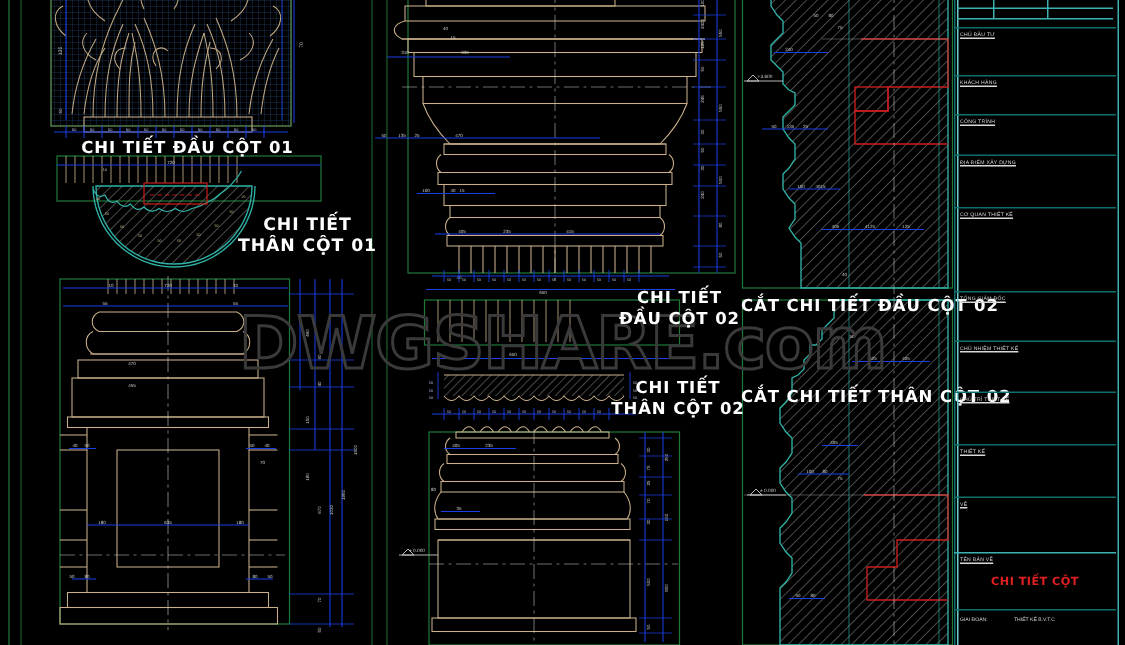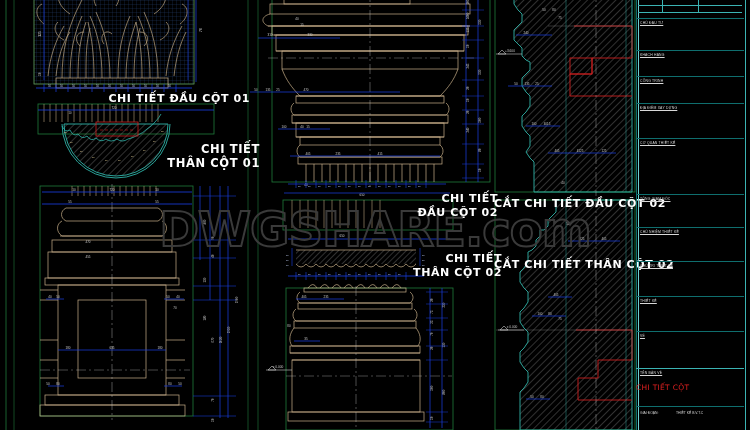--- a/index.html
+++ b/index.html
@@ -14,38 +14,38 @@
     display:flex;align-items:center;justify-content:center;
     font-family:"DejaVu Sans",sans-serif;font-weight:bold;font-size:48px;
     letter-spacing:-1px;color:transparent;
     -webkit-text-stroke:2px #3a3a3a;
     text-shadow:none;pointer-events:none;user-select:none;
   }
   
   .dlabel{
     position:absolute;color:#fff;font-family:"DejaVu Sans",sans-serif;
     font-weight:bold;font-size:11px;letter-spacing:.6px;white-space:pre;
-    text-align:right;line-height:14px;
+    text-align:center;line-height:14px;
   }
   
   #titleblock{position:absolute;left:636px;top:0;width:108px;height:430px;}
   .tbcell{position:absolute;left:0;width:108px;box-sizing:border-box;
           border-top:1px solid #0f6e6e;}
   .tbcell .cap{
     position:absolute;left:4px;top:2px;color:#d8d8d8;font-size:3.4px;
     font-family:"Liberation Sans",sans-serif;letter-spacing:.2px;
     text-decoration:underline;white-space:nowrap;
   }
   .tbouter{position:absolute;left:0;top:0;width:108px;height:430px;
            border-left:1px solid #0f6e6e;border-right:1px solid #3bb3b3;}
   .tbouter2{position:absolute;left:2px;top:0;width:104px;height:430px;
             border-left:1px solid #6fd0d0;}
   #drawing-name{
-    position:absolute;left:0;width:108px;text-align:left;
-    color:#e02020;font-family:"DejaVu Sans",sans-serif;font-weight:normal;
+    position:absolute;left:0;width:108px;text-align:center;
+    color:#e02020;font-family:"DejaVu Sans",sans-serif;font-weight:bold;
     font-size:7.5px;letter-spacing:.3px;
   }
   #stage-row{position:absolute;left:4px;color:#d0d0d0;font-size:3.4px;white-space:nowrap;}
 </style>
 </head>
 <body>
 
 <div id="root">
 
   <svg class="layer" viewBox="0 0 750 430" xmlns="http://www.w3.org/2000/svg">

